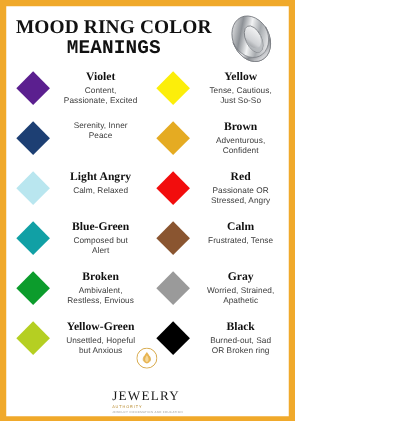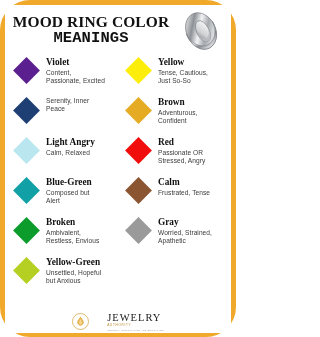--- a/index.html
+++ b/index.html
@@ -15,21 +15,20 @@
   }
 
   
   #infographic {
     position: relative;
     box-sizing: border-box;
     width: 236px;
     height: 337px;
     background: #f0a92b;
     padding: 5px 5px 4px 5px;
-    border-radius: 30px;
   }
   #canvas {
     position: relative;
     box-sizing: border-box;
     width: 100%;
     height: 100%;
     background: #ffffff;
     overflow: hidden;
   }
 
@@ -83,21 +82,21 @@
     align-items: flex-start;
     padding-top: 4px;
   }
   .swatch {
     width: 19px;
     height: 19px;
     transform: rotate(45deg);
   }
   .text-cell {
     flex: 1 1 auto;
-    text-align: left;
+    text-align: center;
     padding-right: 3px;
   }
   .color-name {
     font-family: "Liberation Serif", serif;
     font-weight: bold;
     font-size: 9.3px;
     line-height: 11px;
     color: #111111;
     margin-bottom: 1px;
   }
@@ -116,20 +115,21 @@
     right: 0;
     bottom: 2px;
     display: flex;
     justify-content: center;
     align-items: center;
   }
   .logo {
     display: flex;
     align-items: center;
     gap: 18px;
+    flex-direction: column;
   }
   .logo-mark {
     width: 17px;
     height: 17px;
     flex: 0 0 17px;
   }
   .logo-text {
     display: flex;
     flex-direction: column;
     align-items: flex-start;
@@ -320,20 +320,30 @@
         <div class="swatch-cell">
           <div class="swatch" style="background:#b5cf22"></div>
         </div>
         <div class="text-cell">
           <div class="color-name">Yellow-Green</div>
           <div class="color-desc">Unsettled, Hopeful</div>
           <div class="color-desc">but Anxious</div>
         </div>
       </div>
 
+      <div class="entry">
+        <div class="swatch-cell">
+          <div class="swatch" style="background:#000000"></div>
+        </div>
+        <div class="text-cell">
+          <div class="color-name">Black</div>
+          <div class="color-desc">Burned-out, Sad</div>
+          <div class="color-desc">OR Broken ring</div>
+        </div>
+      </div>
 
     </div>
 
     <div class="footer">
       <div class="logo">
         <div class="logo-mark">
           <svg viewBox="0 0 34 34" width="17" height="17" aria-hidden="true">
             <circle cx="17" cy="17" r="16" fill="none" stroke="#d7a94a" stroke-width="1.6"></circle>
             <path d="M17 7 C13 12 11.5 15 11.5 18.5 C11.5 22.8 14 25.5 17 25.5
                      C20 25.5 22.5 22.8 22.5 18.5 C22.5 15 21 12 17 7 Z" fill="#e8b450"></path>

